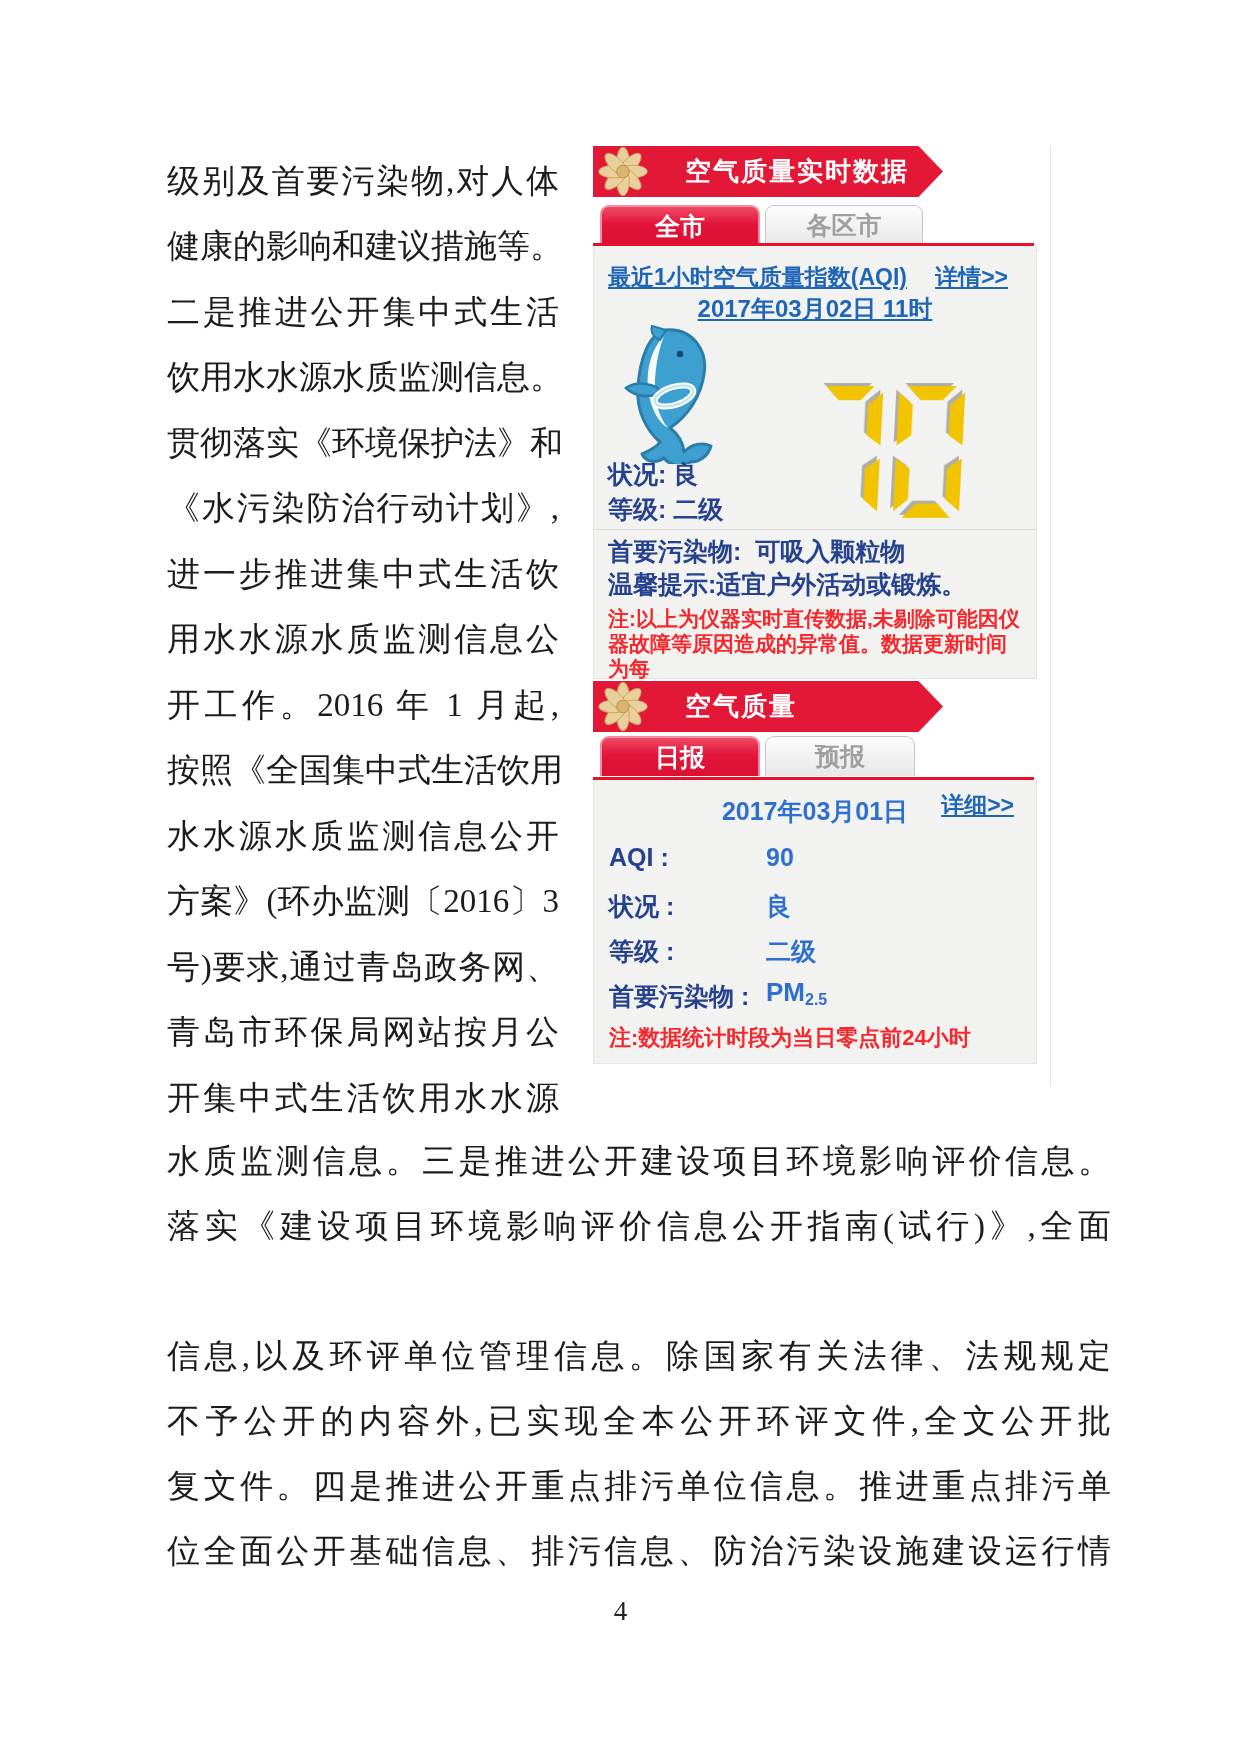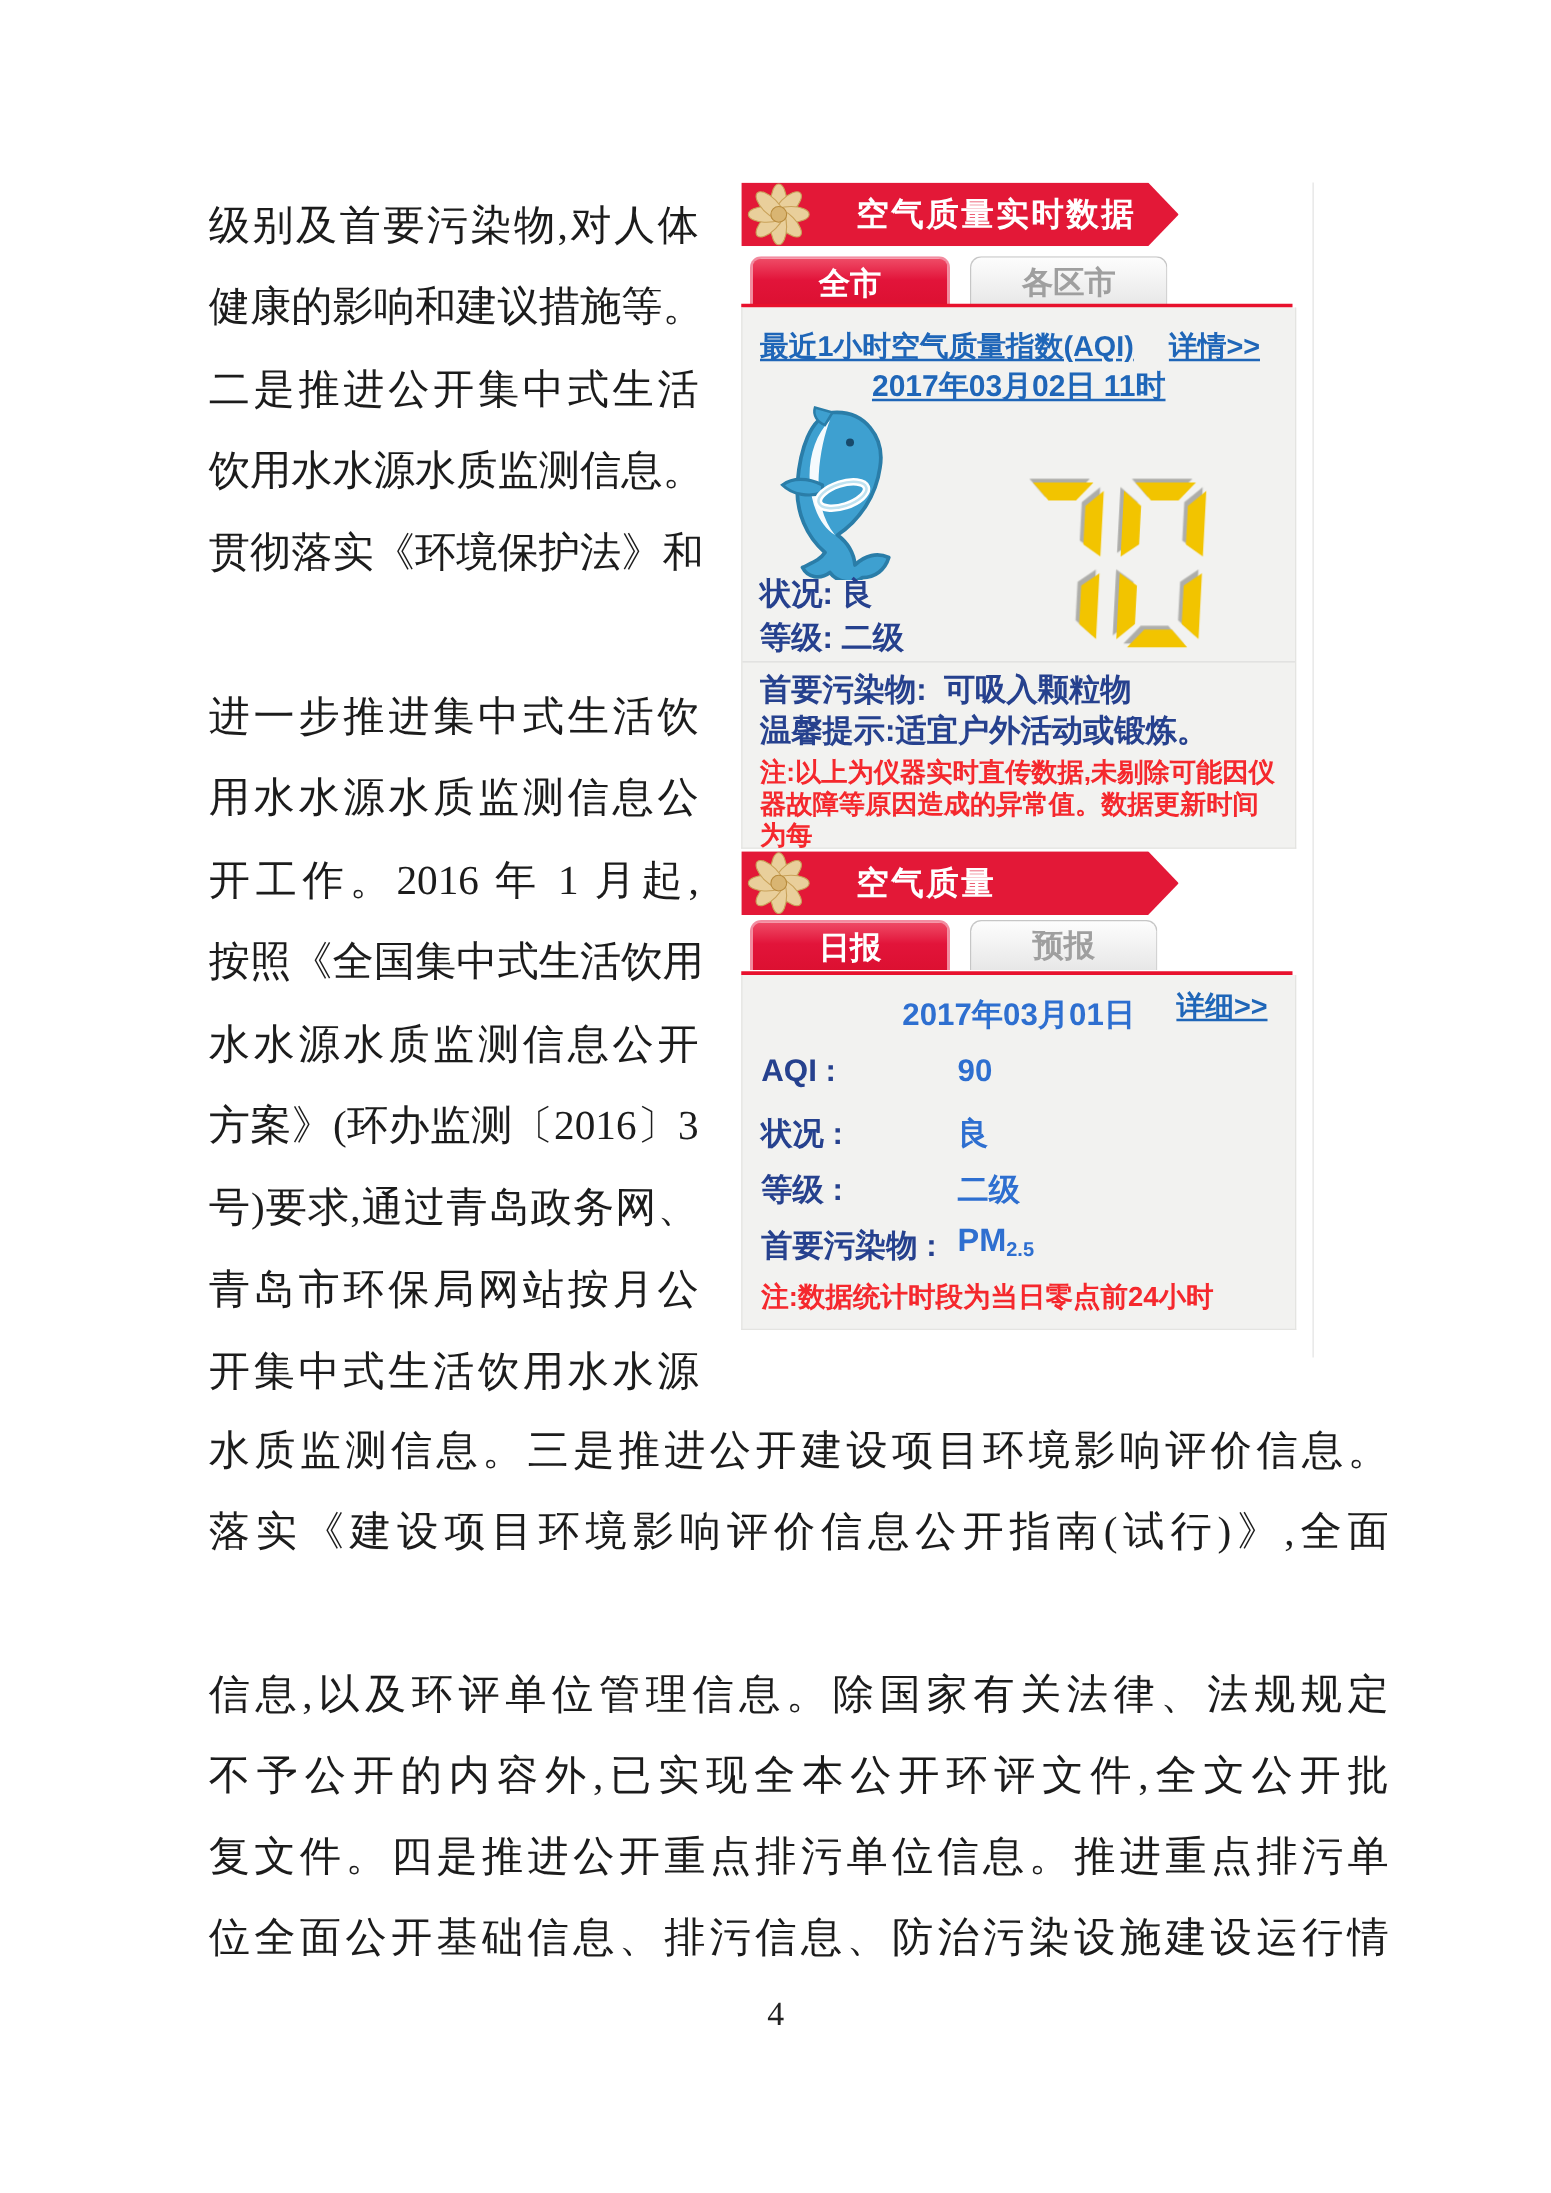--- a/index.html
+++ b/index.html
@@ -37,21 +37,21 @@
     position:absolute; top:0; height:40px; border-radius:9px 9px 0 0;
     display:flex; align-items:center; justify-content:center;
     font-size:25px; font-weight:bold; box-sizing:border-box;
   }
   .tab.active {
     background:linear-gradient(180deg,#ef4b66 0%,#e2143a 45%,#dc1031 100%);
     border:2px solid #f2germ; border:2px solid #f28ca0; border-bottom:none; color:#ffffff;
   }
   .tab.inactive {
     background:linear-gradient(180deg,#fdfdfd,#e7e7e7);
-    border:1px solid #c6c6c6; border-bottom:none; color:#9f9f9f;margin-left:11px;
+    border:1px solid #c6c6c6; border-bottom:none; color:#9f9f9f;
   }
   .redline { position:absolute; left:0; width:441px; height:3px; background:#e8112d; }
   .panel {
     position:absolute; left:0; width:444px; background:#f2f2f0;
     border:1px solid #e4e4e1; border-top:none; box-sizing:border-box;
   }
   .blue   { color:#1f66b8; font-weight:600;text-decoration:underline; }
   .navy   { color:#26418e; font-weight:bold; }
   .valblue{ color:#2e6fd0; font-weight:600; }
   .rednote{ color:#f5282d; font-weight:bold; }
@@ -64,20 +64,21 @@
 </head>
 <body>
 
 <div class="page">
 
   <div class="tline narrow" style="top:163px">级别及首要污染物,对人体</div>
   <div class="tline narrow" style="top:228px">健康的影响和建议措施等。</div>
   <div class="tline narrow" style="top:294px">二是推进公开集中式生活</div>
   <div class="tline narrow" style="top:359px">饮用水水源水质监测信息。</div>
   <div class="tline narrow" style="top:425px">贯彻落实《环境保护法》和</div>
+  <div class="tline narrow" style="top:490px">《水污染防治行动计划》,</div>
   <div class="tline narrow" style="top:556px">进一步推进集中式生活饮</div>
   <div class="tline narrow" style="top:621px">用水水源水质监测信息公</div>
   <div class="tline narrow" style="top:687px">开工作。2016 年 1 月起,</div>
   <div class="tline narrow" style="top:752px">按照《全国集中式生活饮用</div>
   <div class="tline narrow" style="top:818px">水水源水质监测信息公开</div>
   <div class="tline narrow" style="top:883px">方案》(环办监测〔2016〕3</div>
   <div class="tline narrow" style="top:949px">号)要求,通过青岛政务网、</div>
   <div class="tline narrow" style="top:1014px">青岛市环保局网站按月公</div>
   <div class="tline narrow" style="top:1080px">开集中式生活饮用水水源</div>
 

